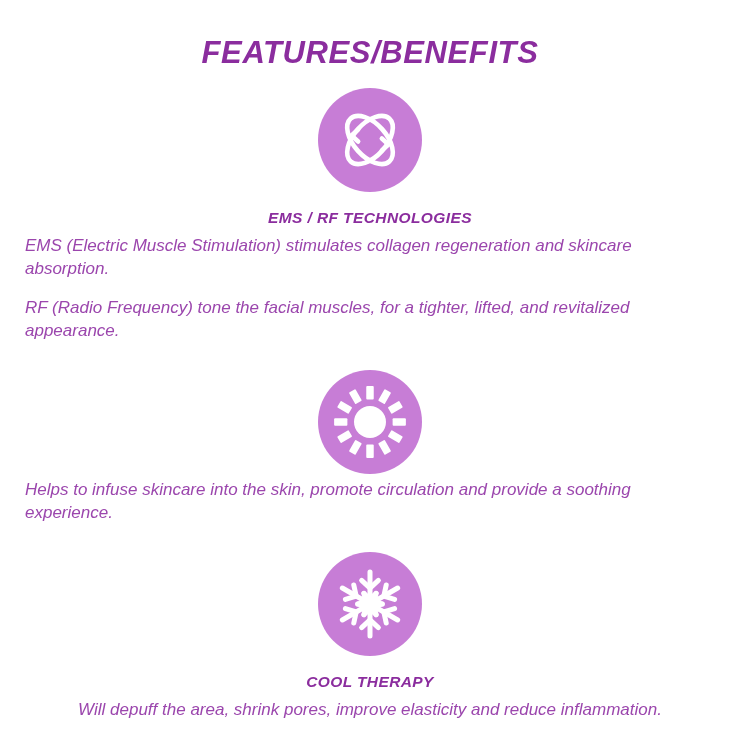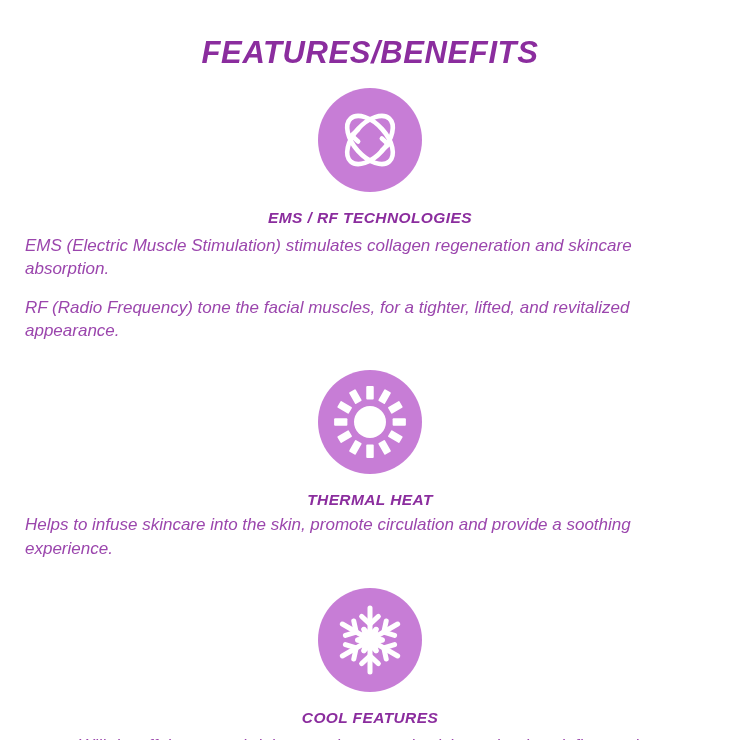--- a/index.html
+++ b/index.html
@@ -166,21 +166,20 @@
                 <rect x="45.2" y="4" width="9.6" height="17" rx="1.2"></rect>
               </g>
             <g transform="rotate(330 50 50)">
                 <rect x="45.2" y="4" width="9.6" height="17" rx="1.2"></rect>
               </g>
           </g>
         </svg>
       </span>
     </div>
 
-    <h2 class="feature-title">THERMAL HEAT</h2>
 
     <p class="feature-body">Helps to infuse skincare into the skin, promote circulation and provide a soothing experience.</p>
   </section>
 
   <section class="feature" id="feature-cool">
 
     <div class="icon-circle">
       <span>
         <svg width="76" height="76" viewBox="0 0 100 100" aria-hidden="true">
           <g stroke="#ffffff" stroke-width="6.6" stroke-linecap="round" stroke-linejoin="round" fill="none">
@@ -203,18 +202,18 @@
               <polyline points="39,19 50,29 61,19"></polyline>
               <polyline points="39,81 50,71 61,81"></polyline>
               <polyline points="42,36 50,44 58,36"></polyline>
               <polyline points="42,64 50,56 58,64"></polyline>
             </g>
           </g>
         </svg>
       </span>
     </div>
 
-    <h2 class="feature-title">COOL FEATURES</h2>
+    <h2 class="feature-title">COOL THERAPY</h2>
 
     <p class="feature-body">Will depuff the area, shrink pores, improve elasticity and reduce inflammation.</p>
   </section>
 
 </div>
 
 </body></html>

